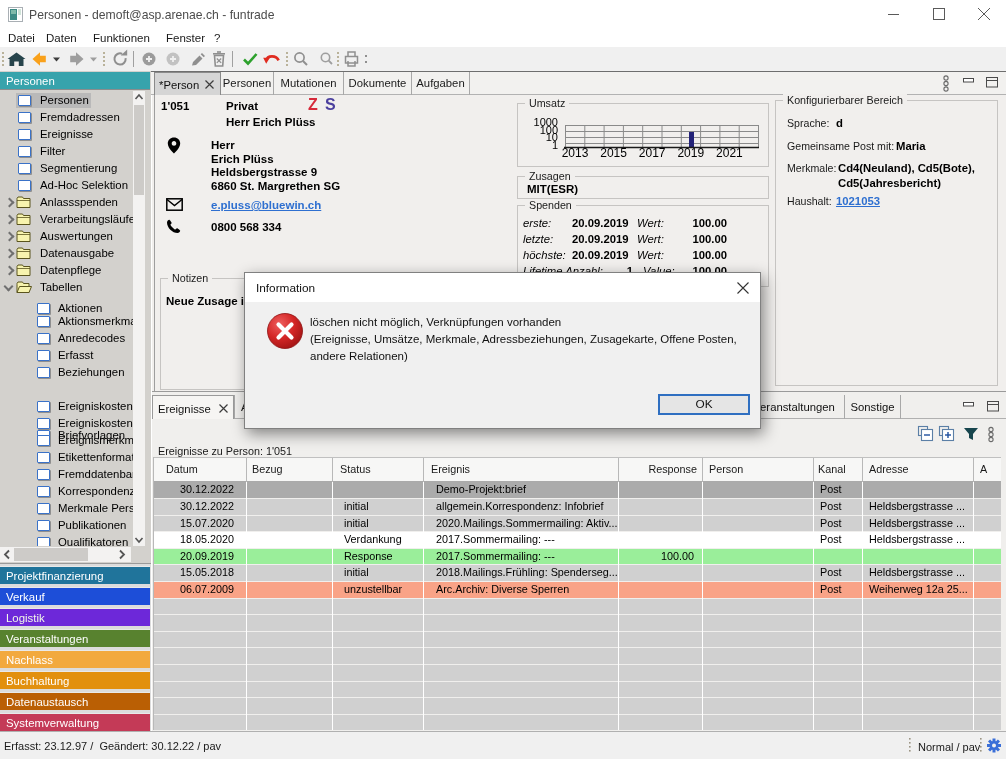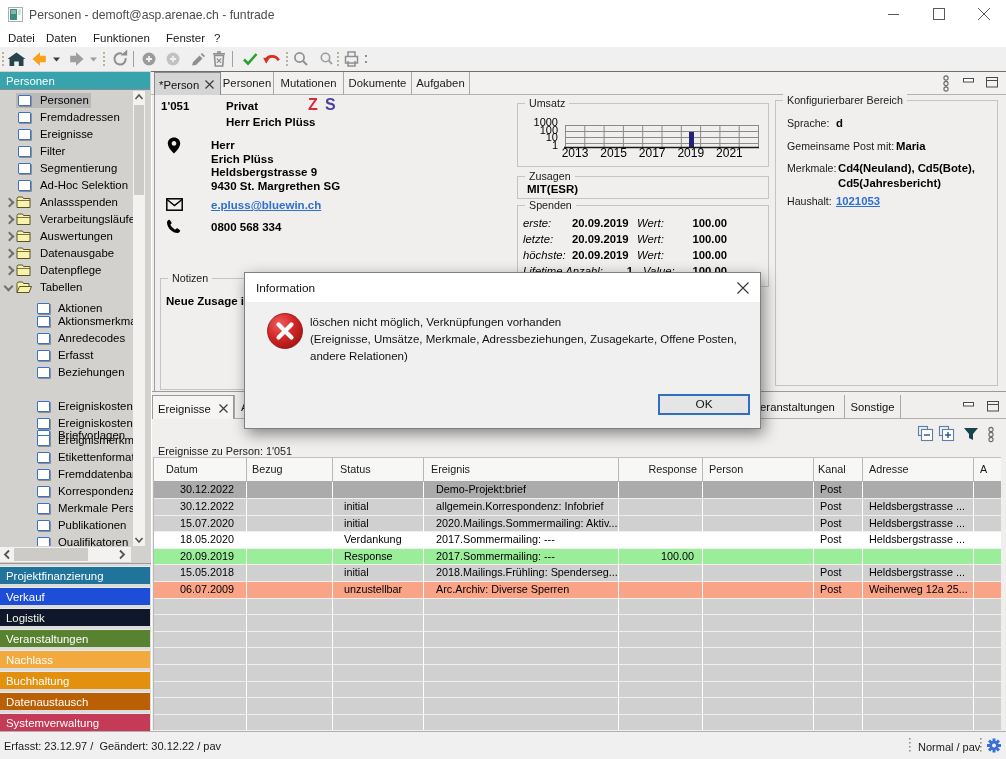--- a/index.html
+++ b/index.html
@@ -286,21 +286,21 @@
 <svg class="ab" style="left:0;top:547px;" width="131" height="15" viewBox="0 0 131 15">
   <path d="M9 3.5 L5 7.5 L9 11.5" fill="none" stroke="#555" stroke-width="1.8"></path>
   <rect x="14" y="1" width="74" height="13" fill="#cdcbc8"></rect>
   <path d="M120 3.5 L124 7.5 L120 11.5" fill="none" stroke="#555" stroke-width="1.8"></path>
 </svg>
 <div class="hline" style="left:0;top:563px;width:151px;background:#9a9a9a;"></div>
 
 <div class="ab" style="left:0;top:564px;width:151px;height:168px;background:#dcdcdc;"></div>
 <div class="band" style="top:566px;background:#20749b;">Projektfinanzierung</div>
 <div class="band" style="top:587px;background:#1d4ed8;">Verkauf</div>
-<div class="band" style="top:608px;background:#0f172a;color:#f2f8e8;">Logistik</div>
+<div class="band" style="top:608px;background:#6d28d9;color:#f2f8e8;">Logistik</div>
 <div class="band" style="top:629px;background:#58822f;">Veranstaltungen</div>
 <div class="band" style="top:650px;background:#f2a93e;">Nachlass</div>
 <div class="band" style="top:671px;background:#e2900e;">Buchhaltung</div>
 <div class="band" style="top:692px;background:#ba5f04;">Datenaustausch</div>
 <div class="band" style="top:713px;background:#c43a57;">Systemverwaltung</div>
 
 <div class="ab" style="left:151px;top:71px;width:855px;height:24px;background:#f2f1ef;border-top:1px solid #6e6e6e;border-bottom:1px solid #b2b2b2;box-sizing:border-box;"></div>
 <div class="ab" style="left:154px;top:72px;width:67px;height:23px;background:#d5d5d5;border:1px solid #8a8a8a;border-bottom:none;box-sizing:border-box;"></div>
 <div class="ab" style="left:159px;top:79px;font-size:11.3px;color:#111;">*Person</div>
 <svg class="ab" style="left:204px;top:79px;" width="11" height="11" viewBox="0 0 11 11">
@@ -331,21 +331,21 @@
 <div class="ab b" style="left:308px;top:96px;font-size:16px;color:#d6293a;">Z</div>
 <div class="ab b" style="left:325px;top:96px;font-size:16px;color:#4b3f9e;">S</div>
 <div class="ab b t125" style="left:226px;top:115px;">Herr Erich Plüss</div>
 
 <svg class="ab" style="left:167px;top:137px;" width="14" height="17" viewBox="0 0 14 17">
   <path d="M7 0.5 C3.4 0.5 0.8 3.1 0.8 6.5 C0.8 11 7 16.5 7 16.5 C7 16.5 13.2 11 13.2 6.5 C13.2 3.1 10.6 0.5 7 0.5 Z M7 8.7 C5.7 8.7 4.7 7.7 4.7 6.4 C4.7 5.1 5.7 4.1 7 4.1 C8.3 4.1 9.3 5.1 9.3 6.4 C9.3 7.7 8.3 8.7 7 8.7 Z" fill="#000"></path>
 </svg>
 <div class="ab b t125" style="left:211px;top:138px;">Herr</div>
 <div class="ab b t125" style="left:211px;top:152px;">Erich Plüss</div>
 <div class="ab b t125" style="left:211px;top:165px;">Heldsbergstrasse 9</div>
-<div class="ab b t125" style="left:211px;top:179px;">9430 St. Margrethen SG</div>
+<div class="ab b t125" style="left:211px;top:179px;">6860 St. Margrethen SG</div>
 
 <svg class="ab" style="left:166px;top:198px;" width="17" height="13" viewBox="0 0 17 13">
   <rect x="0.8" y="0.8" width="15.4" height="11.4" fill="none" stroke="#000" stroke-width="1.5"></rect>
   <path d="M1 1.5 L8.5 7.5 L16 1.5" fill="none" stroke="#000" stroke-width="1.5"></path>
 </svg>
 <div class="ab b" style="left:211px;top:199px;font-size:11.5px;text-align:center;"><a style="color:#2e6fd0;text-decoration:underline;">e.pluss@bluewin.ch</a></div>
 
 <svg class="ab" style="left:166px;top:219px;" width="15" height="15" viewBox="0 0 15 15">
   <path d="M3.2 0.8 C2.4 0.8 1 2.2 1 3.4 C1 8.6 6.4 14 11.6 14 C12.8 14 14.2 12.6 14.2 11.8 C14.2 11.3 11.6 9.3 11 9.3 C10.5 9.3 9.8 10.5 9.3 10.5 C8.4 10.5 4.5 6.6 4.5 5.7 C4.5 5.2 5.7 4.5 5.7 4 C5.7 3.4 3.7 0.8 3.2 0.8 Z" fill="#000"></path>
 </svg>

